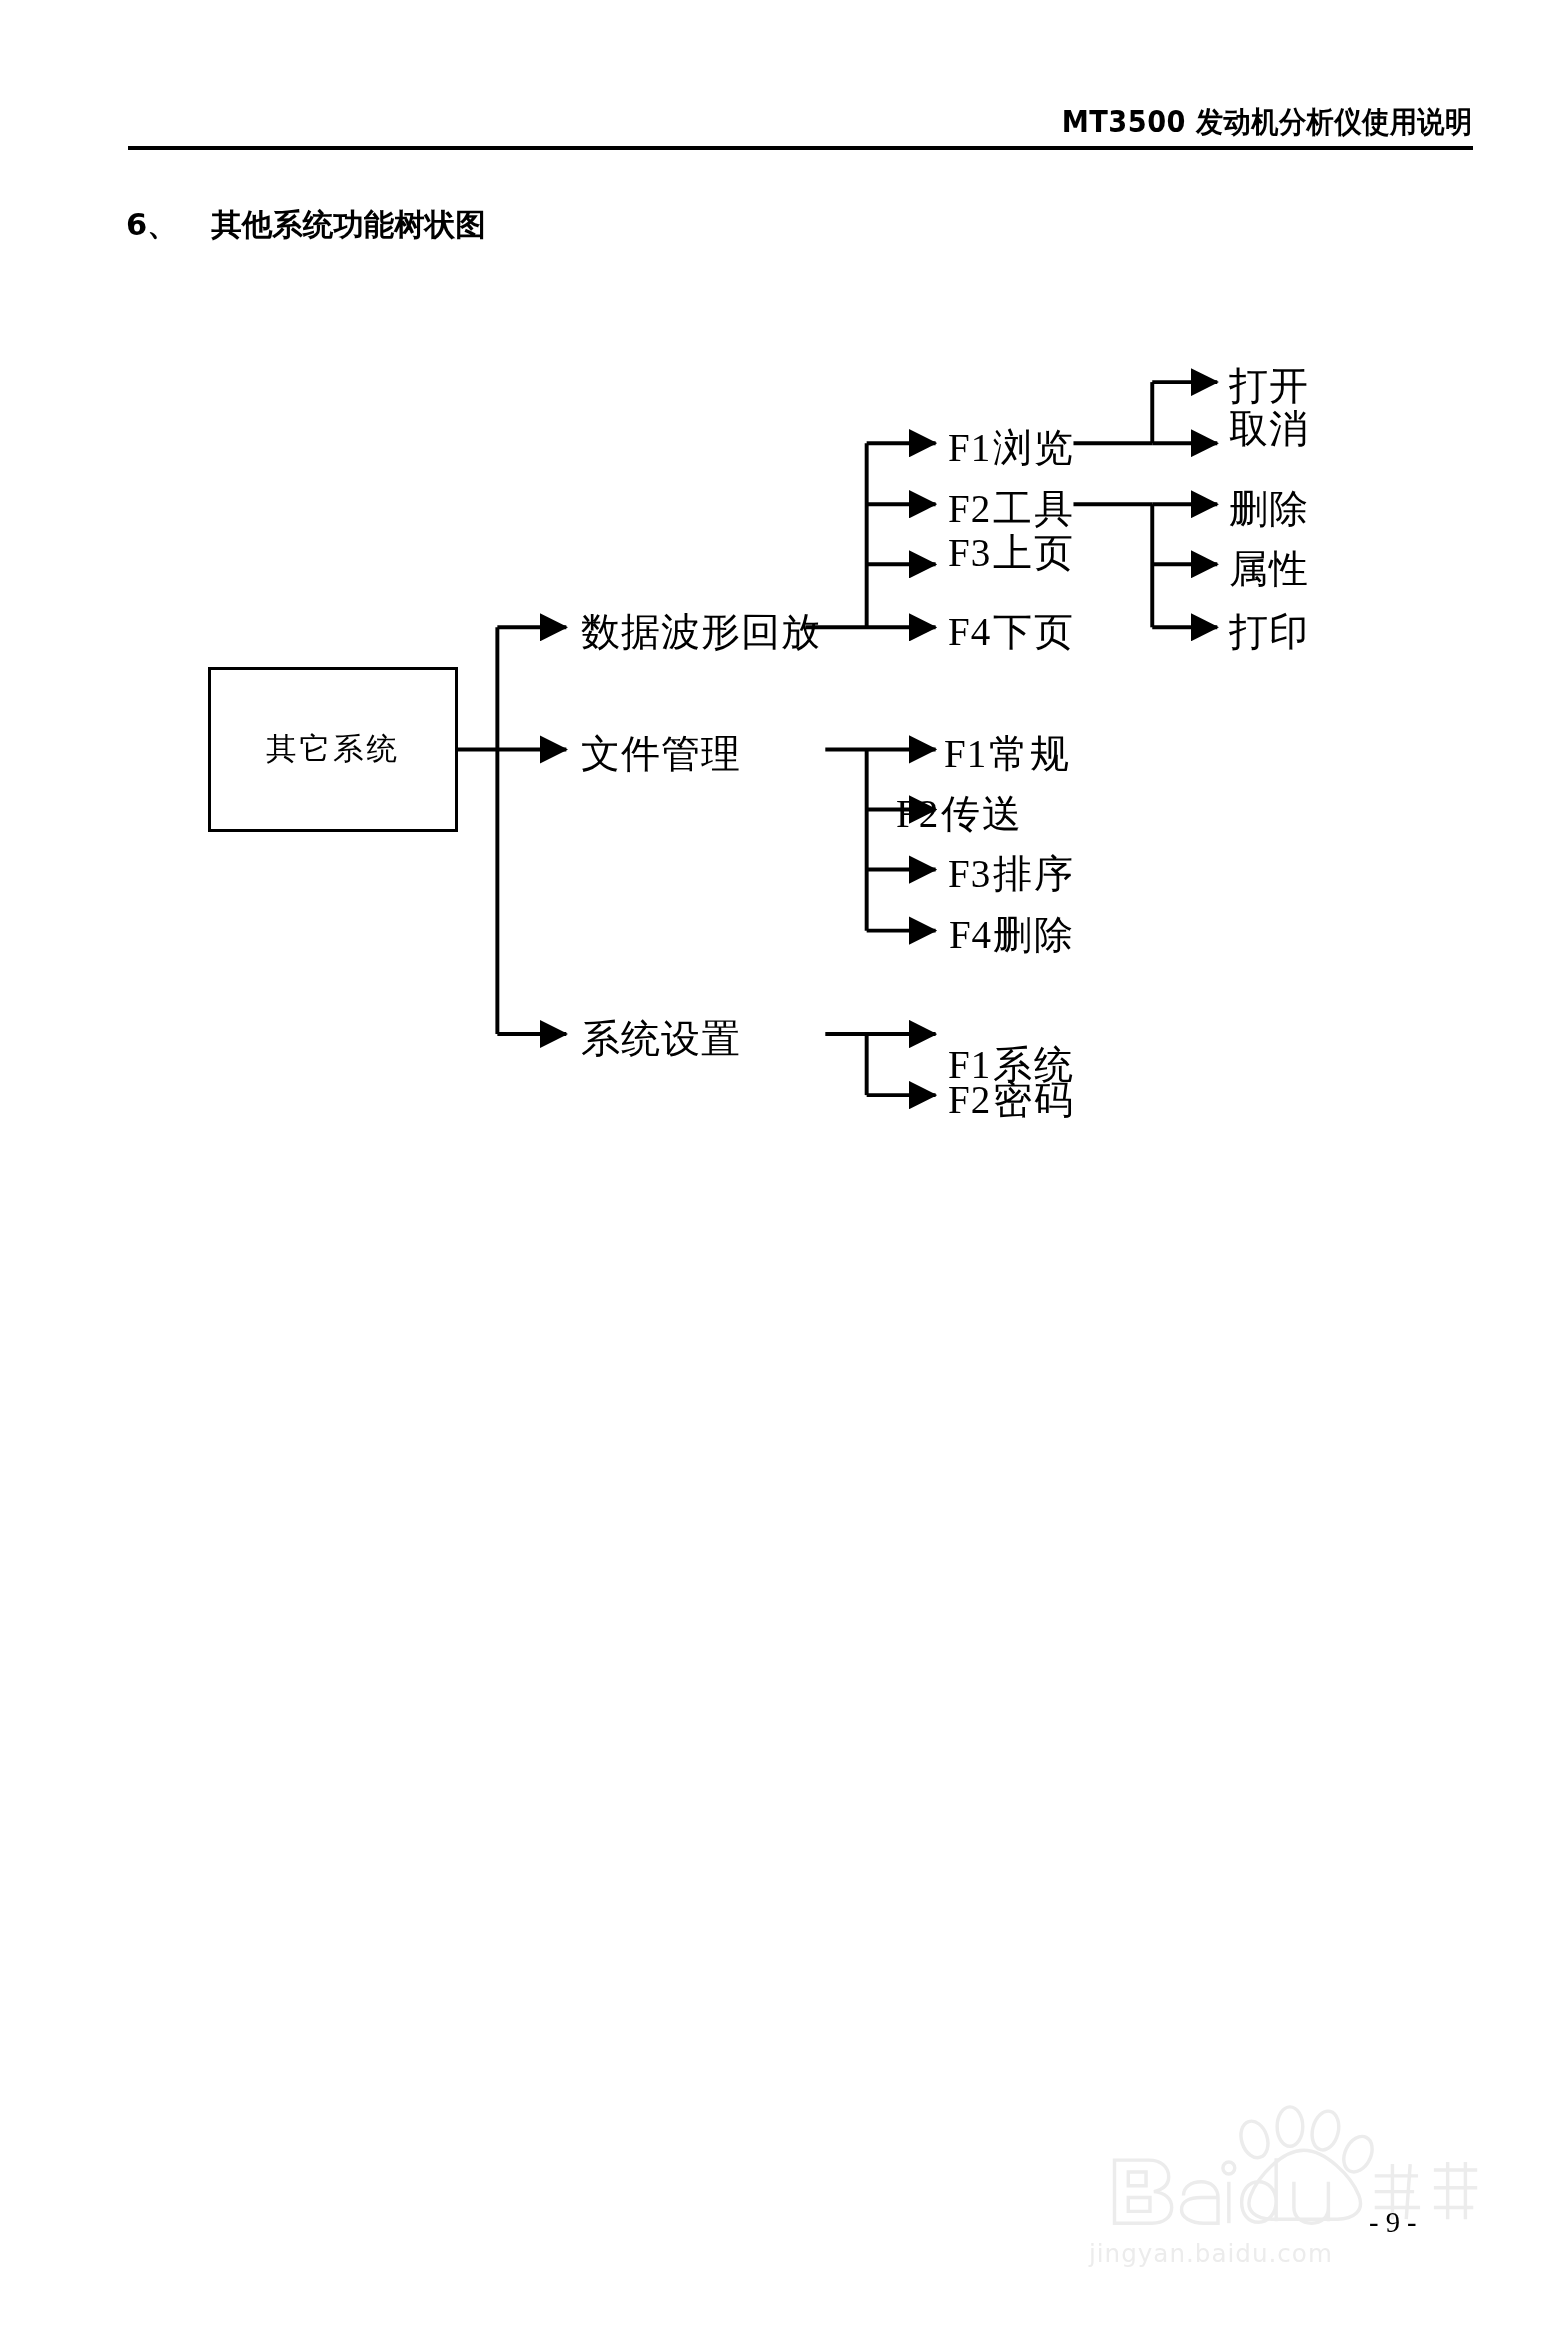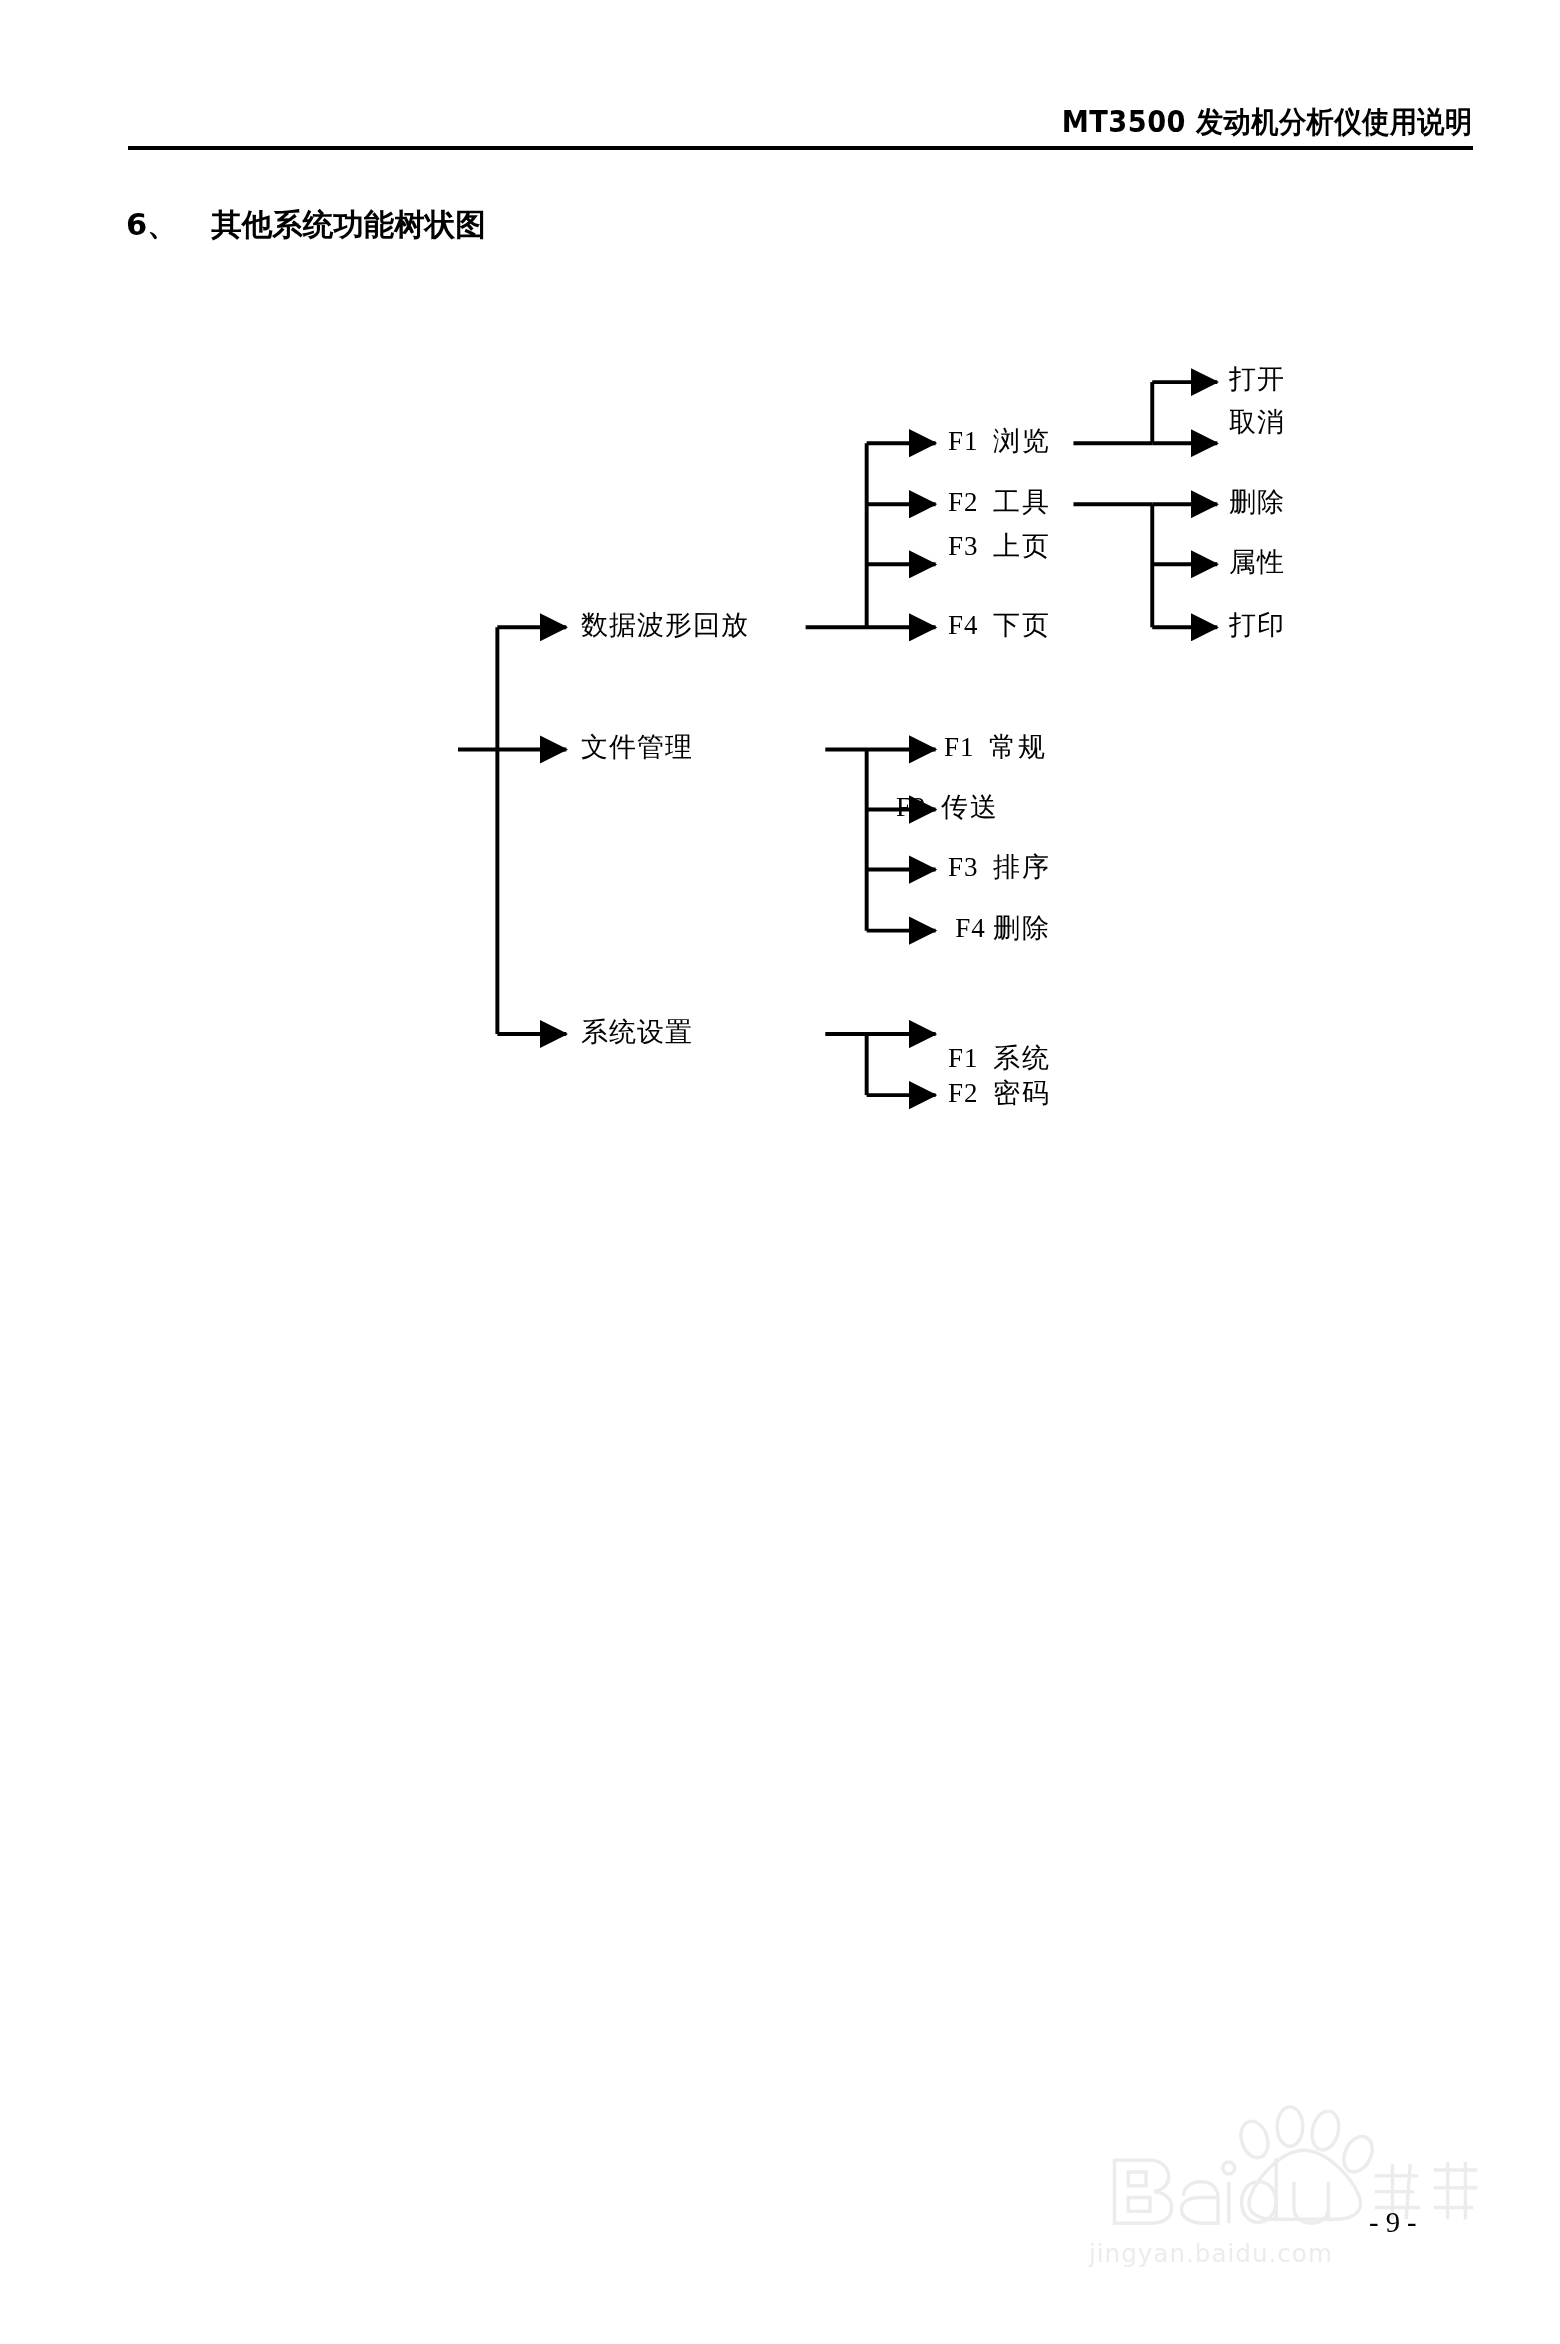--- a/index.html
+++ b/index.html
@@ -63,21 +63,21 @@
     left: 0;
     top: 0;
     width: 1560px;
     height: 1231px;
   }
   #diagram svg { display: block; }
 
   .node-label {
     position: absolute;
     font-family: "Liberation Serif", "DejaVu Serif", serif;
-    font-size: 27px;
+    font-size: 39px;
     line-height: 1;
     white-space: nowrap;
     letter-spacing: 1px;
   }
   .node-label.root {
     font-size: 30.5px;
     letter-spacing: 3px;
   }
   .fkey {
     display: inline-block;
@@ -191,20 +191,23 @@
       <line x1="880" y1="883" x2="950" y2="883" marker-end="url(#arrow)"></line>
       <line x1="880" y1="945" x2="950" y2="945" marker-end="url(#arrow)"></line>
 
       <line x1="838" y1="1050" x2="950" y2="1050" marker-end="url(#arrow)"></line>
       <line x1="880" y1="1050" x2="880" y2="1112"></line>
       <line x1="880" y1="1112" x2="950" y2="1112" marker-end="url(#arrow)"></line>
 
     </g>
   </svg>
 
+  <div id="root-box">
+    <span class="node-label root">其它系统</span>
+  </div>
 
   <div class="node-label" style="left:581px; top:612px;">数据波形回放</div>
   <div class="node-label" style="left:581px; top:734px;">文件管理</div>
   <div class="node-label" style="left:581px; top:1019px;">系统设置</div>
 
   <div class="node-label" style="left:948px; top:428px;"><span class="fkey">F1</span><span class="fname">浏览</span></div>
   <div class="node-label" style="left:948px; top:489px;"><span class="fkey">F2</span><span class="fname">工具</span></div>
   <div class="node-label" style="left:948px; top:533px;"><span class="fkey">F3</span><span class="fname">上页</span></div>
   <div class="node-label" style="left:948px; top:612px;text-decoration:underline;"><span class="fkey">F4</span><span class="fname">下页</span></div>
 

